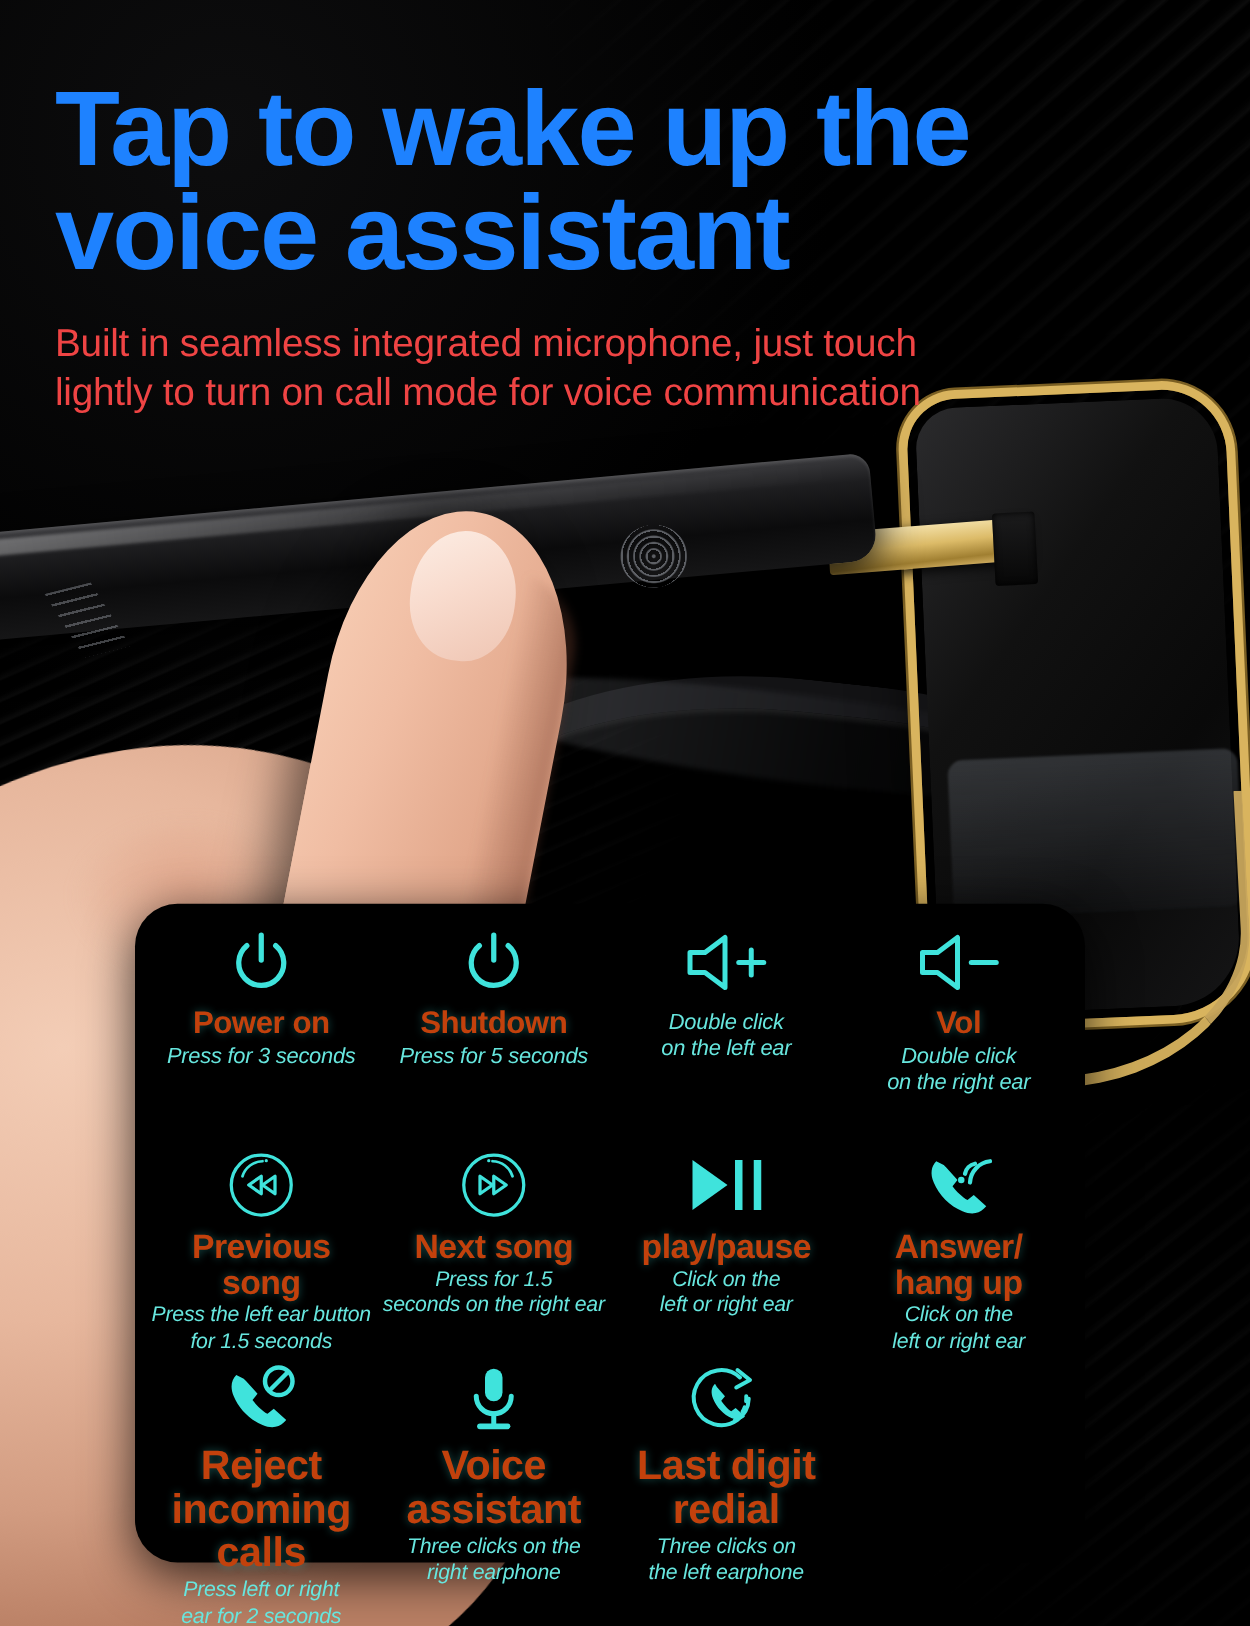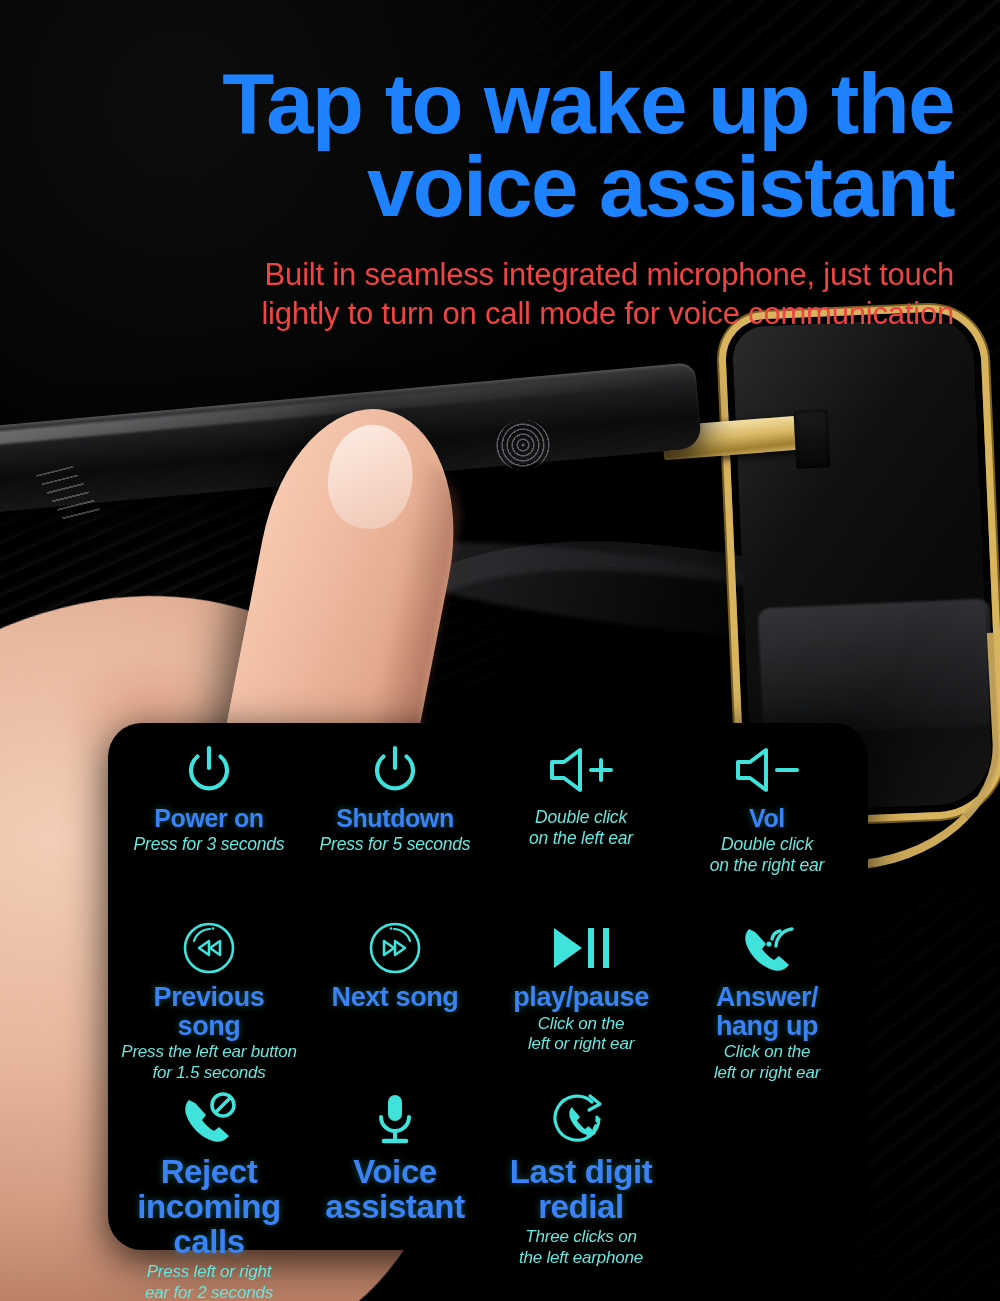--- a/index.html
+++ b/index.html
@@ -63,21 +63,20 @@
        rgba(255,255,255,0.000) 19px);
     -webkit-mask-image:radial-gradient(ellipse 60% 60% at 72% 58%, #000 8%, transparent 74%);
             mask-image:radial-gradient(ellipse 60% 60% at 72% 58%, #000 8%, transparent 74%);
     opacity:.8;
   }
 
   
   .headline {
     position:absolute; left:44px; top:62px; width:910px;
     z-index:6;
-    text-align:right;
   }
   .headline h1 {
     font-size:85px;
     line-height:.98;
     font-weight:700;
     letter-spacing:-1.5px;
     color:#1E82FF;
     white-space:pre-line;
   }
   .subhead {
@@ -266,21 +265,21 @@
   .cell.empty { visibility:hidden; }
 
   .ic {
     height:62px;
     display:flex; align-items:center; justify-content:center;
     margin-bottom:4px;
   }
   .ic svg { display:block; overflow:visible; }
 
   .c-title {
-    color:#3b82f6;
+    color:#c2410c;
     font-weight:700;
     font-size:24px;
     line-height:1.06;
     letter-spacing:-.4px;
     white-space:pre-line;
     text-shadow:0 0 7px rgba(63,227,220,.35);
   }
   .c-sub {
     margin-top:2px;
     color:#67E6DE;
@@ -406,20 +405,22 @@
         <div class="ic">
           <svg width="58" height="58" viewBox="0 0 58 58" fill="none" stroke="#3FE3DC" stroke-width="2.6" stroke-linejoin="round" stroke-linecap="round">
             <circle cx="29" cy="29" r="24"></circle>
             <path d="M44 22 A17 17 0 0 0 28 10" stroke-width="2.2"></path>
             <circle cx="25" cy="9.5" r="1.3" fill="#3FE3DC" stroke="none"></circle>
             <path d="M18 22 L18 36 L28 29 Z"></path>
             <path d="M29 22 L29 36 L39 29 Z"></path>
           </svg>
         </div>
         <div class="c-title">Next song</div>
+        <div class="c-sub">Press for 1.5
+seconds on the right ear</div>
       </div>
 
       <div class="cell">
         <div class="ic">
           <svg width="70" height="52" viewBox="0 0 70 52" fill="#3FE3DC">
             <path d="M8 6 L36 26 L8 46 Z"></path>
             <rect x="42" y="6" width="6" height="40"></rect>
             <rect x="57" y="6" width="6" height="40"></rect>
           </svg>
         </div>
@@ -463,20 +464,22 @@
       <div class="cell">
         <div class="ic">
           <svg width="46" height="58" viewBox="0 0 46 58" fill="none">
             <rect x="16" y="4" width="14" height="26" rx="7" fill="#3FE3DC"></rect>
             <path d="M9 26 A14 14 0 0 0 37 26" stroke="#3FE3DC" stroke-width="4" fill="none" stroke-linecap="round"></path>
             <line x1="23" y1="40" x2="23" y2="48" stroke="#3FE3DC" stroke-width="4" stroke-linecap="round"></line>
             <line x1="12" y1="50" x2="34" y2="50" stroke="#3FE3DC" stroke-width="4.6" stroke-linecap="round"></line>
           </svg>
         </div>
         <div class="c-title">Voice assistant</div>
+        <div class="c-sub">Three clicks on the
+right earphone</div>
       </div>
 
       <div class="cell">
         <div class="ic">
           <svg width="58" height="56" viewBox="0 0 58 56" fill="none" stroke="#3FE3DC">
             <path d="M40 10 A22 22 0 1 0 47 27" stroke-width="3.2" fill="none" stroke-linecap="round"></path>
             <path d="M45 25 A22 22 0 0 1 33 46" stroke-width="3.2" fill="none" stroke-linecap="round" stroke-dasharray="4 5"></path>
             <path d="M38 4 L48 12 L37 18" stroke-width="3.2" fill="none" stroke-linejoin="round" stroke-linecap="round"></path>
             <path d="M20 15 C17 18 16.5 22 18.5 27 C21 33.5 27 40 33.5 42.5 C38 44.3 41.5 43.7 44 41.2 L36.5 34.3 L33 37 C30.5 35.3 27 31.7 25 28.5 L28 25 L21.5 17.5 Z" fill="#3FE3DC" stroke="none"></path>
           </svg>

